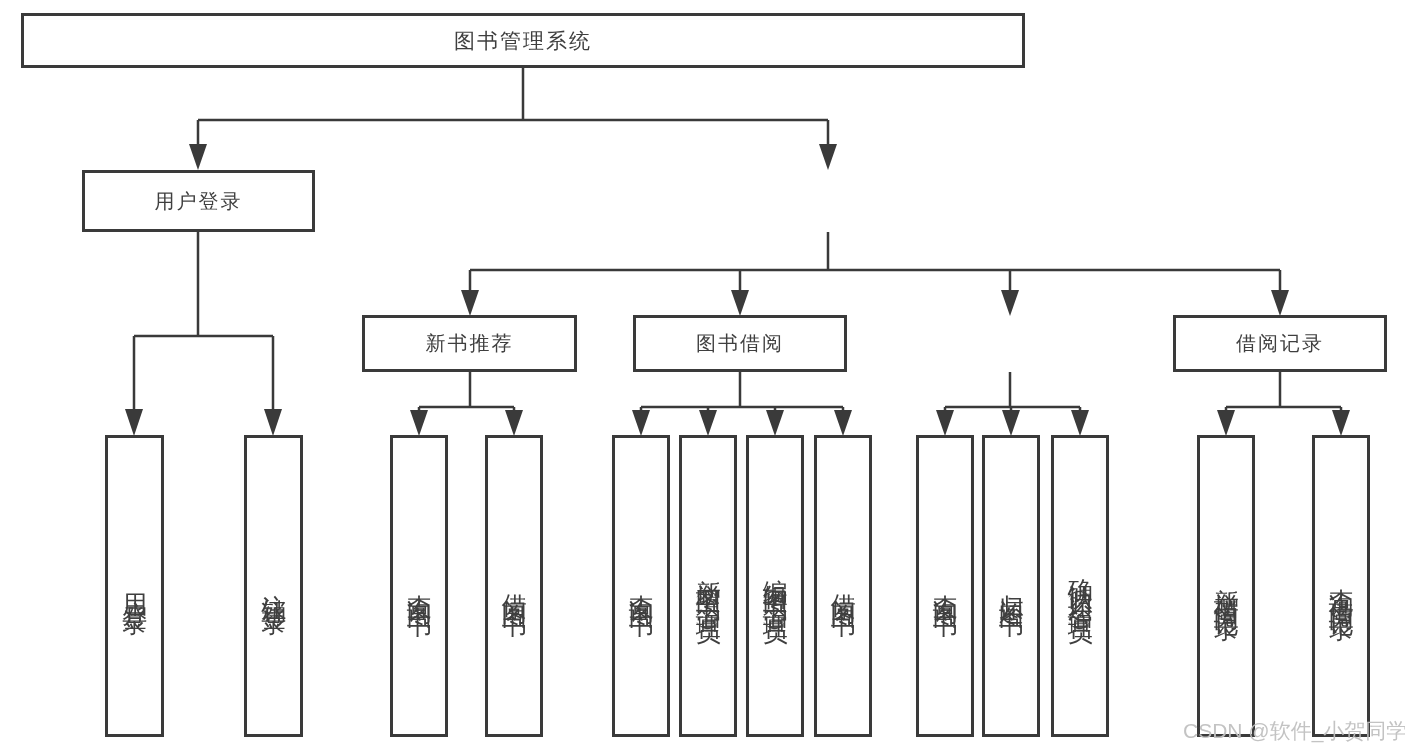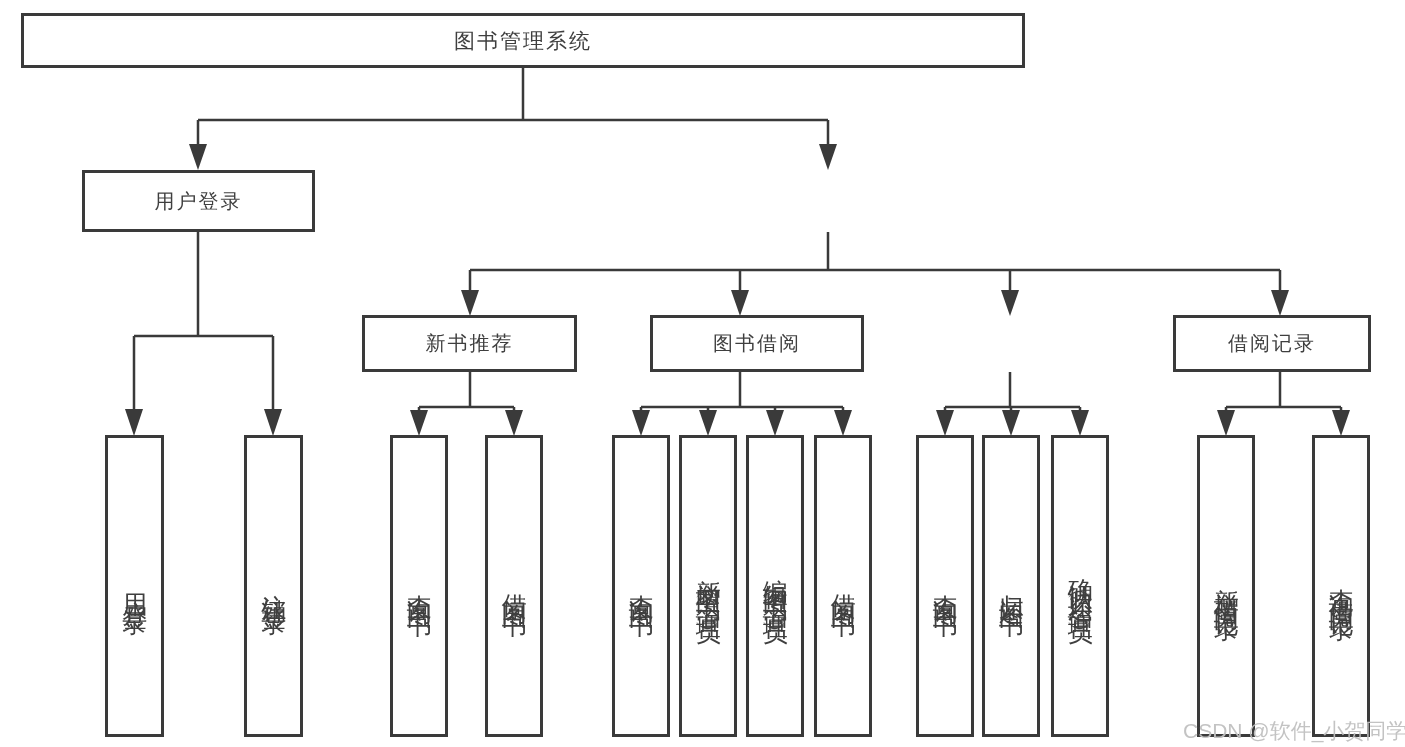--- a/index.html
+++ b/index.html
@@ -101,22 +101,22 @@
       <polygon points="1217,410 1235,410 1226,436"></polygon>
       <polygon points="1332,410 1350,410 1341,436"></polygon>
     </g>
   </svg>
 
   <div class="box h root-box" style="left:21px; top:13px; width:1004px; height:55px;">图书管理系统</div>
 
   <div class="box h" style="left:82px; top:170px; width:233px; height:62px;">用户登录</div>
 
   <div class="box h" style="left:362px; top:315px; width:215px; height:57px;">新书推荐</div>
-  <div class="box h" style="left:633px; top:315px; width:214px; height:57px;margin-left:17px;">图书借阅</div>
-  <div class="box h" style="left:1173px; top:315px; width:198px; height:57px;">借阅记录</div>
+  <div class="box h" style="left:633px; top:315px; width:214px; height:57px;">图书借阅</div>
+  <div class="box h" style="left:1173px; top:315px; width:214px; height:57px;">借阅记录</div>
 
   <div class="box v" style="left:105px; top:435px; width:59px; height:302px;">用户登录</div>
   <div class="box v" style="left:244px; top:435px; width:59px; height:302px;">注销登录</div>
 
   <div class="box v" style="left:390px; top:435px; width:58px; height:302px;">查询图书</div>
   <div class="box v" style="left:485px; top:435px; width:58px; height:302px;">借阅图书</div>
 
   <div class="box v" style="left:612px; top:435px; width:58px; height:302px;">查询图书</div>
   <div class="box v" style="left:679px; top:435px; width:58px; height:302px;">新增图书（管理员）</div>
   <div class="box v" style="left:746px; top:435px; width:58px; height:302px;">编辑图书（管理员）</div>

